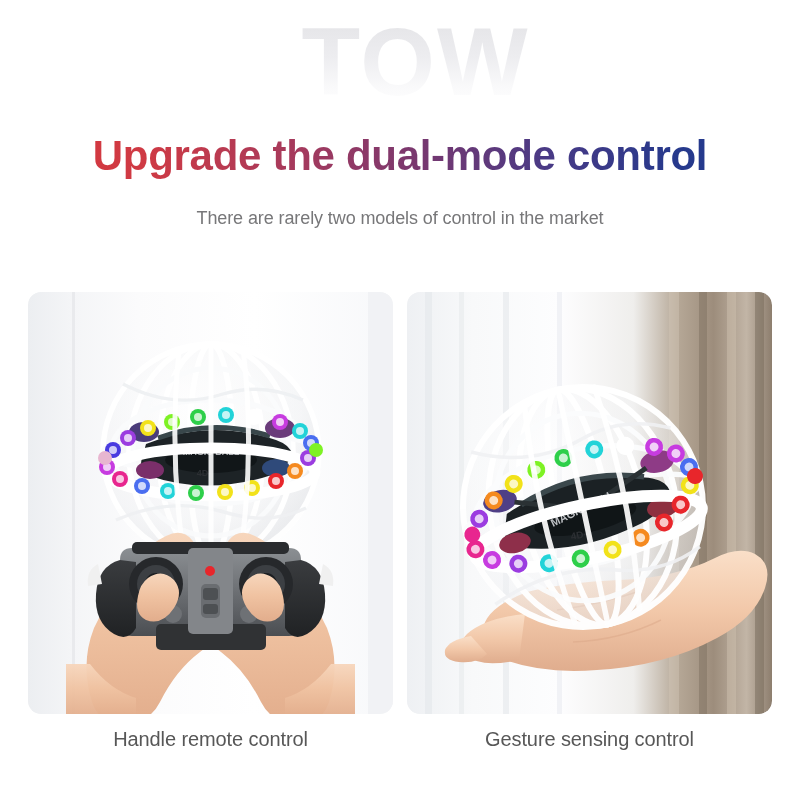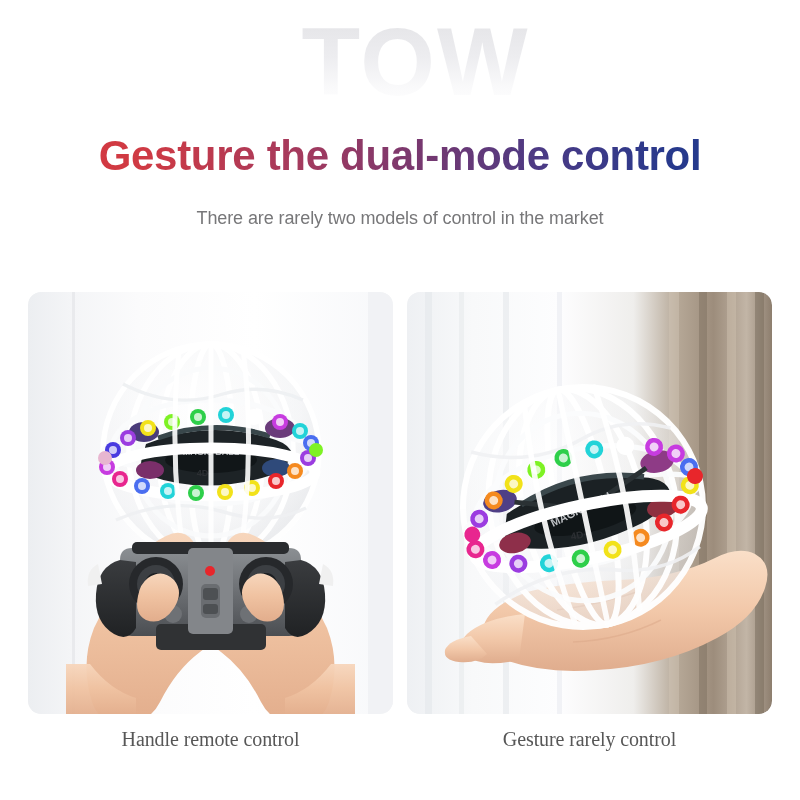--- a/index.html
+++ b/index.html
@@ -79,31 +79,30 @@
     top:728px; left:28px;
     width:744px;
     display:flex; gap:14px;
   }
   .caption {
     width:365px;
     text-align:center;
     font-size:20px;
     color:#575757;
     letter-spacing:-0.1px;
-    font-family:Liberation Serif, serif;
   }
 </style>
 </head>
 <body>
 
 <div class="header">
 
   <div class="watermark">TOW</div>
 
-  <h1 class="headline">Gesture the dual-mode control</h1>
+  <h1 class="headline">Upgrade the dual-mode control</h1>
 
   <p class="subhead">There are rarely two models of control in the market</p>
 </div>
 
 <div class="panels">
 
   <div class="panel">
     <svg viewBox="0 0 365 422" preserveAspectRatio="xMidYMid slice">
       <defs>
         <linearGradient id="wallL" x1="0" y1="0" x2="1" y2="0">
@@ -427,14 +426,14 @@
             <path d="M176 95 v240"></path>
           </g>
         </g>
       </g>
     </svg>
   </div>
 </div>
 
 <div class="captions">
   <div class="caption">Handle remote control</div>
-  <div class="caption">Gesture rarely control</div>
+  <div class="caption">Gesture sensing control</div>
 </div>
 
 </body></html>

